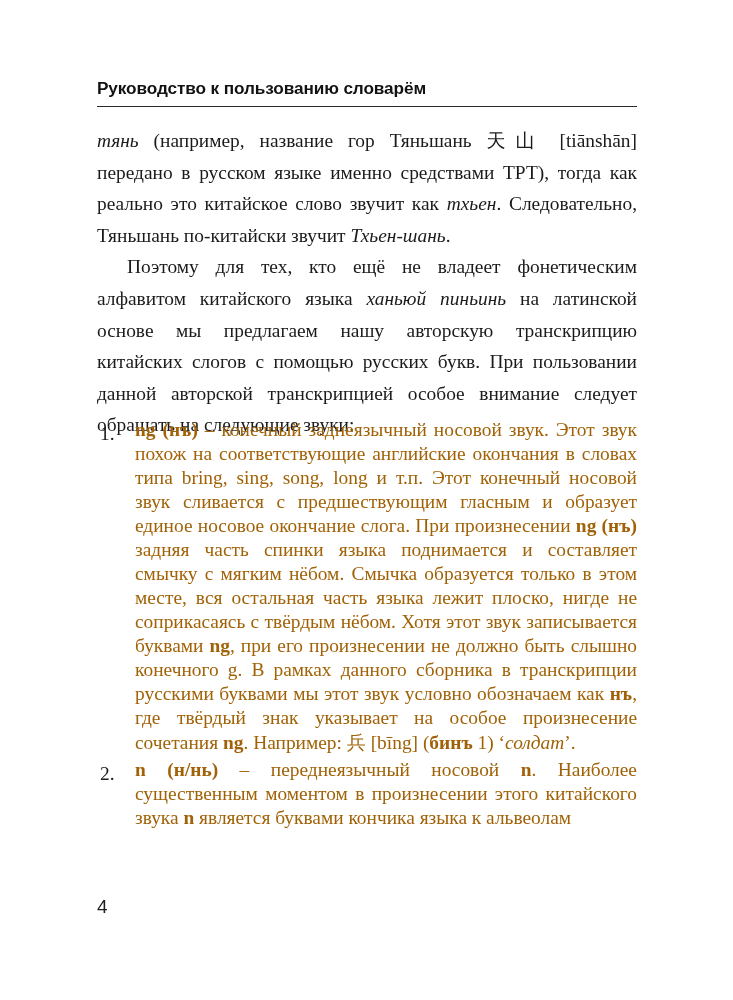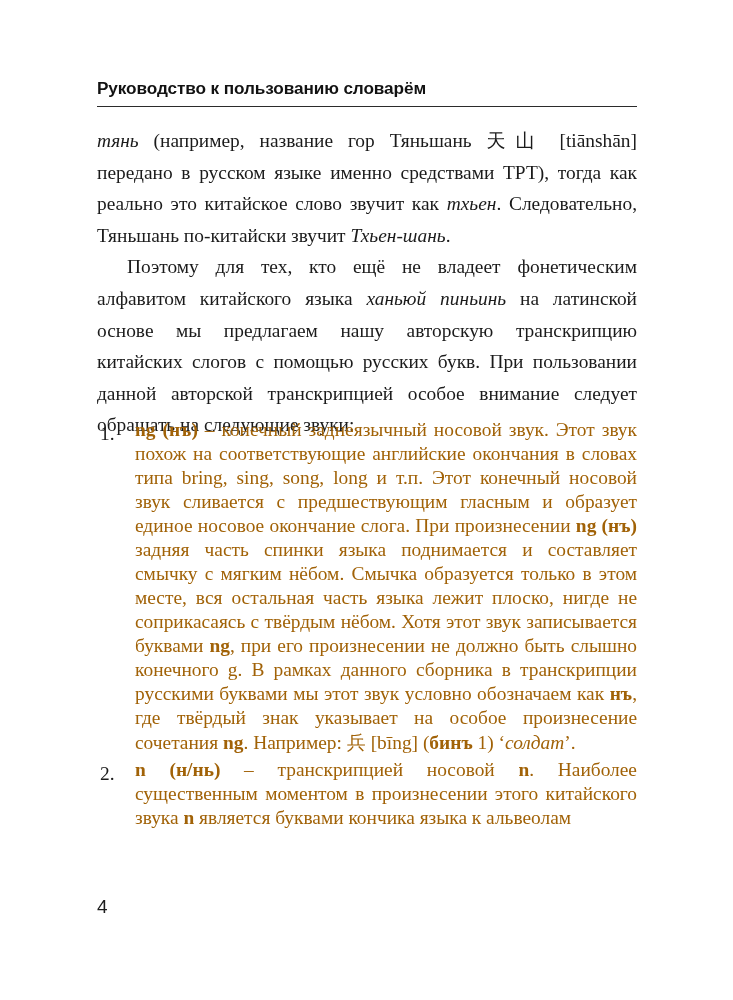--- a/index.html
+++ b/index.html
@@ -138,19 +138,19 @@
     <p class="para indented"><span>Поэтому для тех, кто ещё не владеет фонетическим алфавитом китайского языка </span><span class="i">ханьюй пиньинь</span><span> на латинской основе мы предлагаем нашу авторскую транскрипцию китайских слогов с помощью русских букв. При пользовании данной авторской транскрипцией особое внимание следует обращать на следующие звуки:</span></p>
   </div>
 
   <ol class="sound-list">
       <li>
         <span class="li-num">1.</span>
         <div class="li-body"><span class="b">ng (нъ)</span><span> – конечный заднеязычный носовой звук. Этот звук похож на соответствующие английские окончания в словах типа bring, sing, song, long и т.п. Этот конечный носовой звук сливается с предшествующим гласным и образует единое носовое окончание слога. При произнесении </span><span class="b">ng (нъ)</span><span> задняя часть спинки языка поднимается и составляет смычку с мягким нёбом. Смычка образуется только в этом месте, вся остальная часть языка лежит плоско, нигде не соприкасаясь с твёрдым нёбом. Хотя этот звук записывается буквами </span><span class="b">ng</span><span>, при его произнесении не должно быть слышно конечного g. В рамках данного сборника в транскрипции русскими буквами мы этот звук условно обозначаем как </span><span class="b">нъ</span><span>, где твёрдый знак указывает на особое произнесение сочетания </span><span class="b">ng</span><span>. Например: </span><span class="han">兵</span><span> [bīng] (</span><span class="b">бинъ</span><span> 1) ‘</span><span class="i">солдат</span><span>’.</span></div>
       </li>
       <li>
         <span class="li-num">2.</span>
-        <div class="li-body"><span class="b">n (н/нь)</span><span> – транскрипцией носовой </span><span class="b">n</span><span>. Наиболее существенным моментом в произнесении этого китайского звука </span><span class="b">n</span><span> является буквами кончика языка к альвеолам</span></div>
+        <div class="li-body"><span class="b">n (н/нь)</span><span> – переднеязычный носовой </span><span class="b">n</span><span>. Наиболее существенным моментом в произнесении этого китайского звука </span><span class="b">n</span><span> является буквами кончика языка к альвеолам</span></div>
       </li>
     </ol>
 
   <div class="folio">4</div>
 
 </div>
 
 </body></html>

